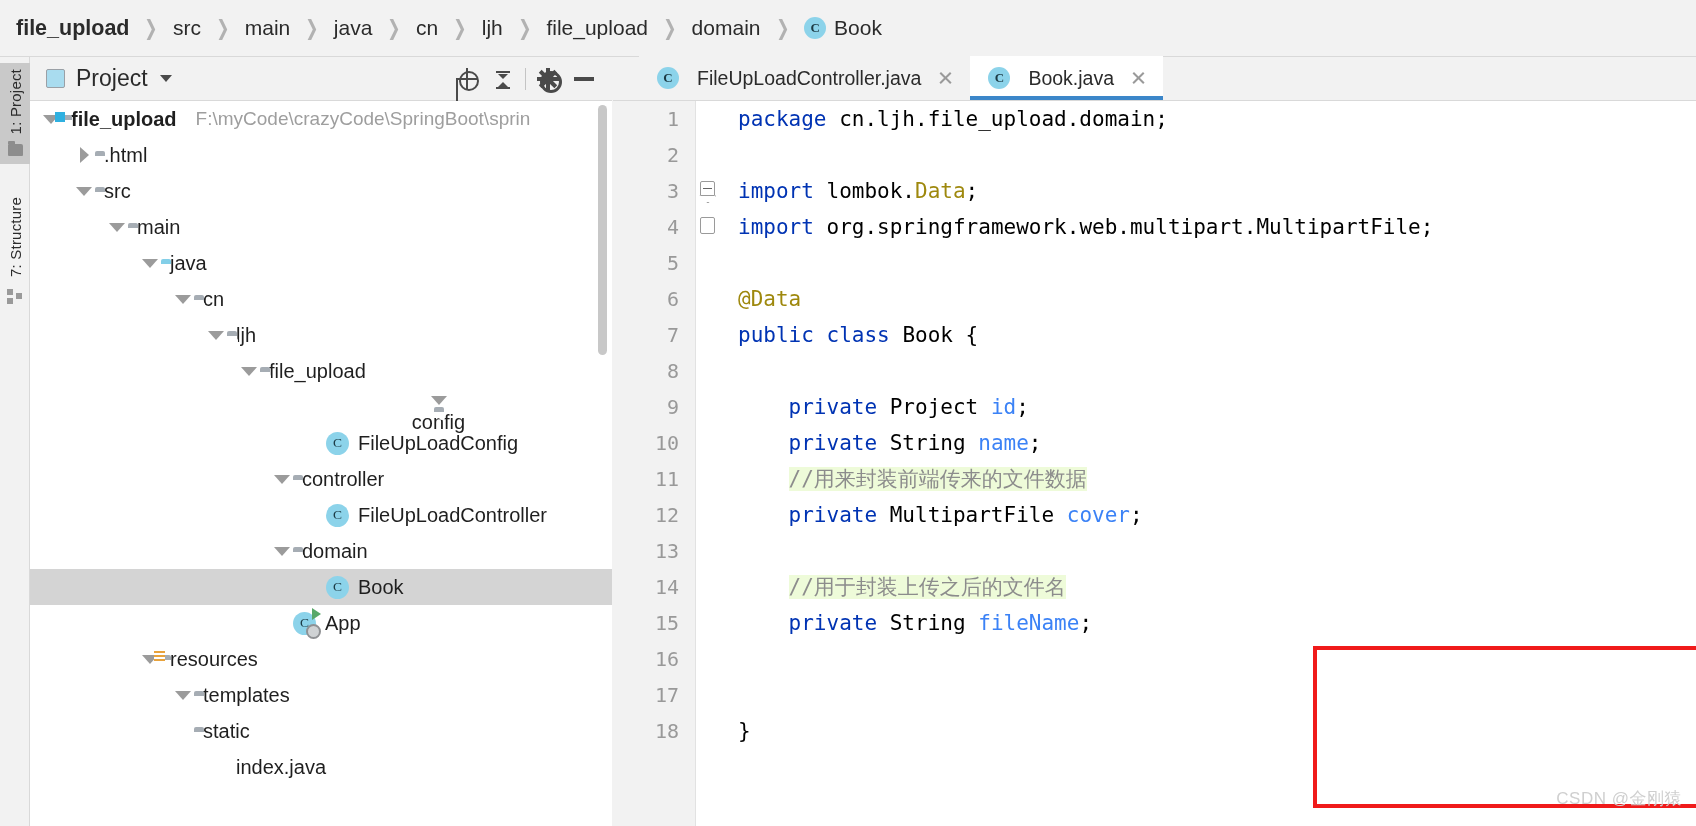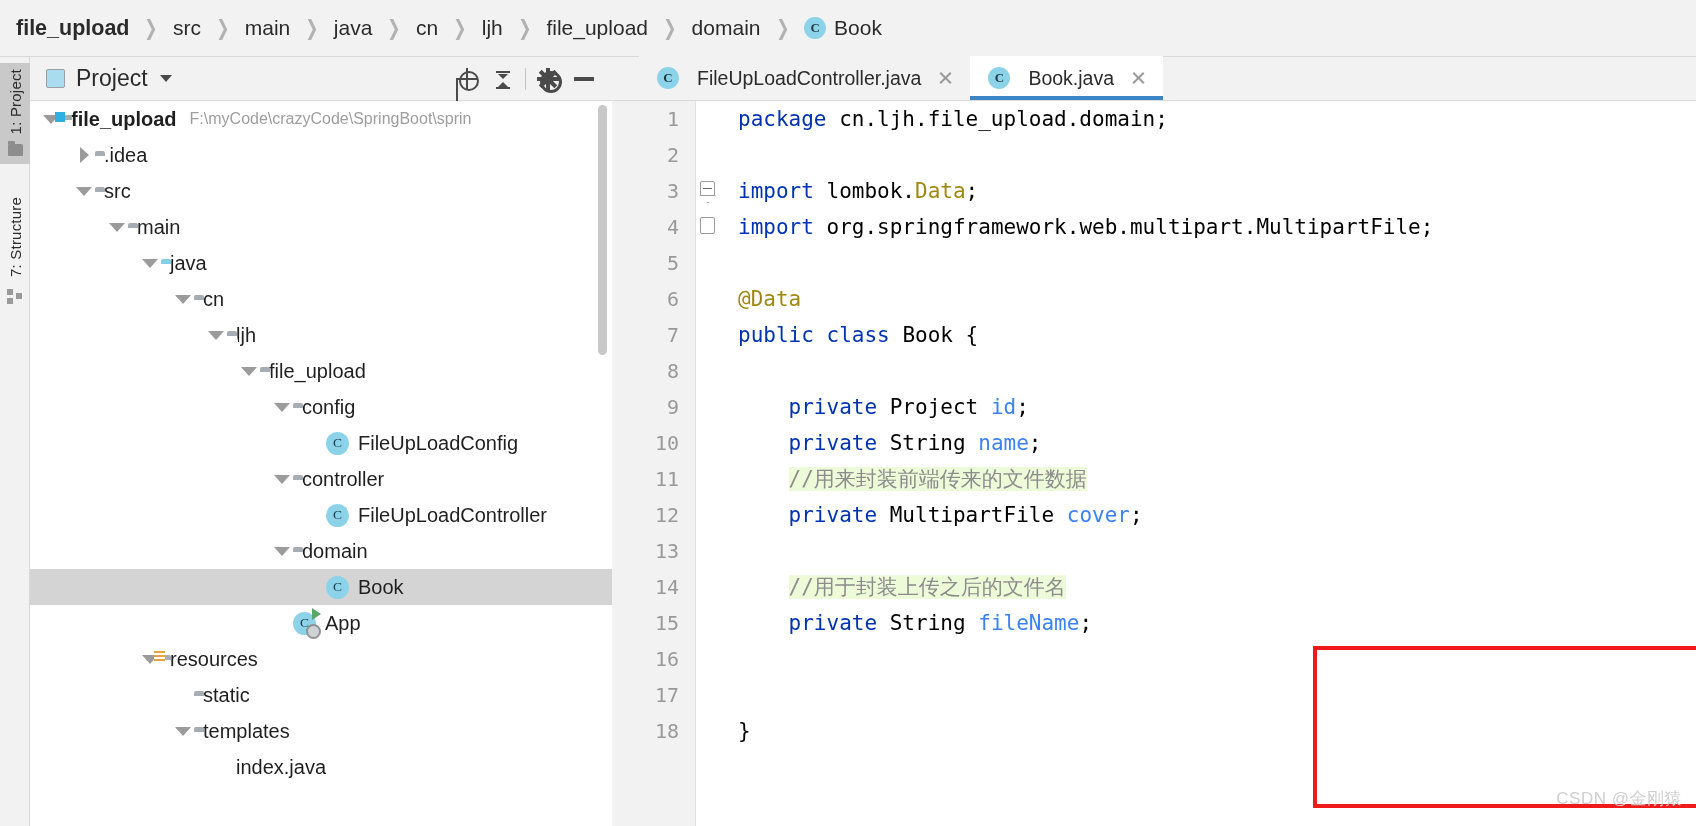--- a/index.html
+++ b/index.html
@@ -259,21 +259,21 @@
   }
   .ico-html::after {
     content:'H'; position:absolute; left:-3px; bottom:-3px;
     width:18px; height:13px; background:#85c77e;
     color:#22401f; font-size:11px; font-weight:bold;
     display:flex; align-items:center; justify-content:center;
     font-family:"Liberation Sans", sans-serif;
   }
   .node-label { font-size: 20px; }
   .node-label.bold { font-weight: bold; }
-  .node-path { font-size: 16px; color: #9e9e9e; margin-left: 13px; }
+  .node-path { font-size: 19px; color: #9e9e9e; margin-left: 19px; }
 
   .panel-scrollbar {
     position: absolute; right: 4px; top: 48px;
     width: 9px; height: 250px;
     background: #c8c8c8; border-radius: 5px;
   }
 
   
   .editor-area {
     position: absolute; left: 613px; top: 57px;
@@ -493,21 +493,21 @@
     <div class="tree" id="tree">
         <div class="tree-row" style="padding-left: 10px;">
           <span class="twisty down"></span>
           <span class="node-ico" style="position: relative;"><span class="ico-folder module"></span></span>
           <span class="node-label bold">file_upload</span>
           <span class="node-path">F:\myCode\crazyCode\SpringBoot\sprin</span>
         </div>
         <div class="tree-row" style="padding-left: 43px;">
           <span class="twisty right"></span>
           <span class="node-ico" style="position: relative;"><span class="ico-folder"></span></span>
-          <span class="node-label">.idea</span>
+          <span class="node-label">.html</span>
         </div>
         <div class="tree-row" style="padding-left: 43px;">
           <span class="twisty down"></span>
           <span class="node-ico" style="position: relative;"><span class="ico-folder"></span></span>
           <span class="node-label">src</span>
         </div>
         <div class="tree-row" style="padding-left: 76px;">
           <span class="twisty down"></span>
           <span class="node-ico" style="position: relative;"><span class="ico-folder"></span></span>
           <span class="node-label">main</span>
@@ -525,21 +525,21 @@
         <div class="tree-row" style="padding-left: 175px;">
           <span class="twisty down"></span>
           <span class="node-ico" style="position: relative;"><span class="ico-pkg"></span></span>
           <span class="node-label">ljh</span>
         </div>
         <div class="tree-row" style="padding-left: 208px;">
           <span class="twisty down"></span>
           <span class="node-ico" style="position: relative;"><span class="ico-pkg"></span></span>
           <span class="node-label">file_upload</span>
         </div>
-        <div class="tree-row" style="padding-left: 241px;">
+        <div class="tree-row" style="padding-left: 241px; flex-direction: column;">
           <span class="twisty down"></span>
           <span class="node-ico" style="position: relative;"><span class="ico-pkg"></span></span>
           <span class="node-label">config</span>
         </div>
         <div class="tree-row" style="padding-left: 274px;">
           <span class="twisty "></span>
           <span class="node-ico" style="position: relative;">
             <span class="ico-class">C</span>
           </span>
           <span class="node-label">FileUpLoadConfig</span>
@@ -574,28 +574,28 @@
             <span class="ico-class run">C</span>
           </span>
           <span class="node-label">App</span>
         </div>
         <div class="tree-row" style="padding-left: 109px; align-items: center;">
           <span class="twisty down"></span>
           <span class="node-ico" style="position: relative;"><span class="ico-folder res"></span></span>
           <span class="node-label">resources</span>
         </div>
         <div class="tree-row" style="padding-left: 142px;">
+          <span class="twisty down"></span>
+          <span class="node-ico" style="position: relative;"><span class="ico-folder"></span></span>
+          <span class="node-label">templates</span>
+        </div>
+        <div class="tree-row" style="padding-left: 142px;">
           <span class="twisty "></span>
           <span class="node-ico" style="position: relative;"><span class="ico-folder"></span></span>
           <span class="node-label">static</span>
-        </div>
-        <div class="tree-row" style="padding-left: 142px;">
-          <span class="twisty down"></span>
-          <span class="node-ico" style="position: relative;"><span class="ico-folder"></span></span>
-          <span class="node-label">templates</span>
         </div>
         <div class="tree-row" style="padding-left: 175px;">
           <span class="twisty "></span>
           <span class="node-ico" style="position: relative;"><span class="ico-html"></span></span>
           <span class="node-label">index.java</span>
         </div>
       </div>
     <div class="panel-scrollbar"></div>
   </div>
 

